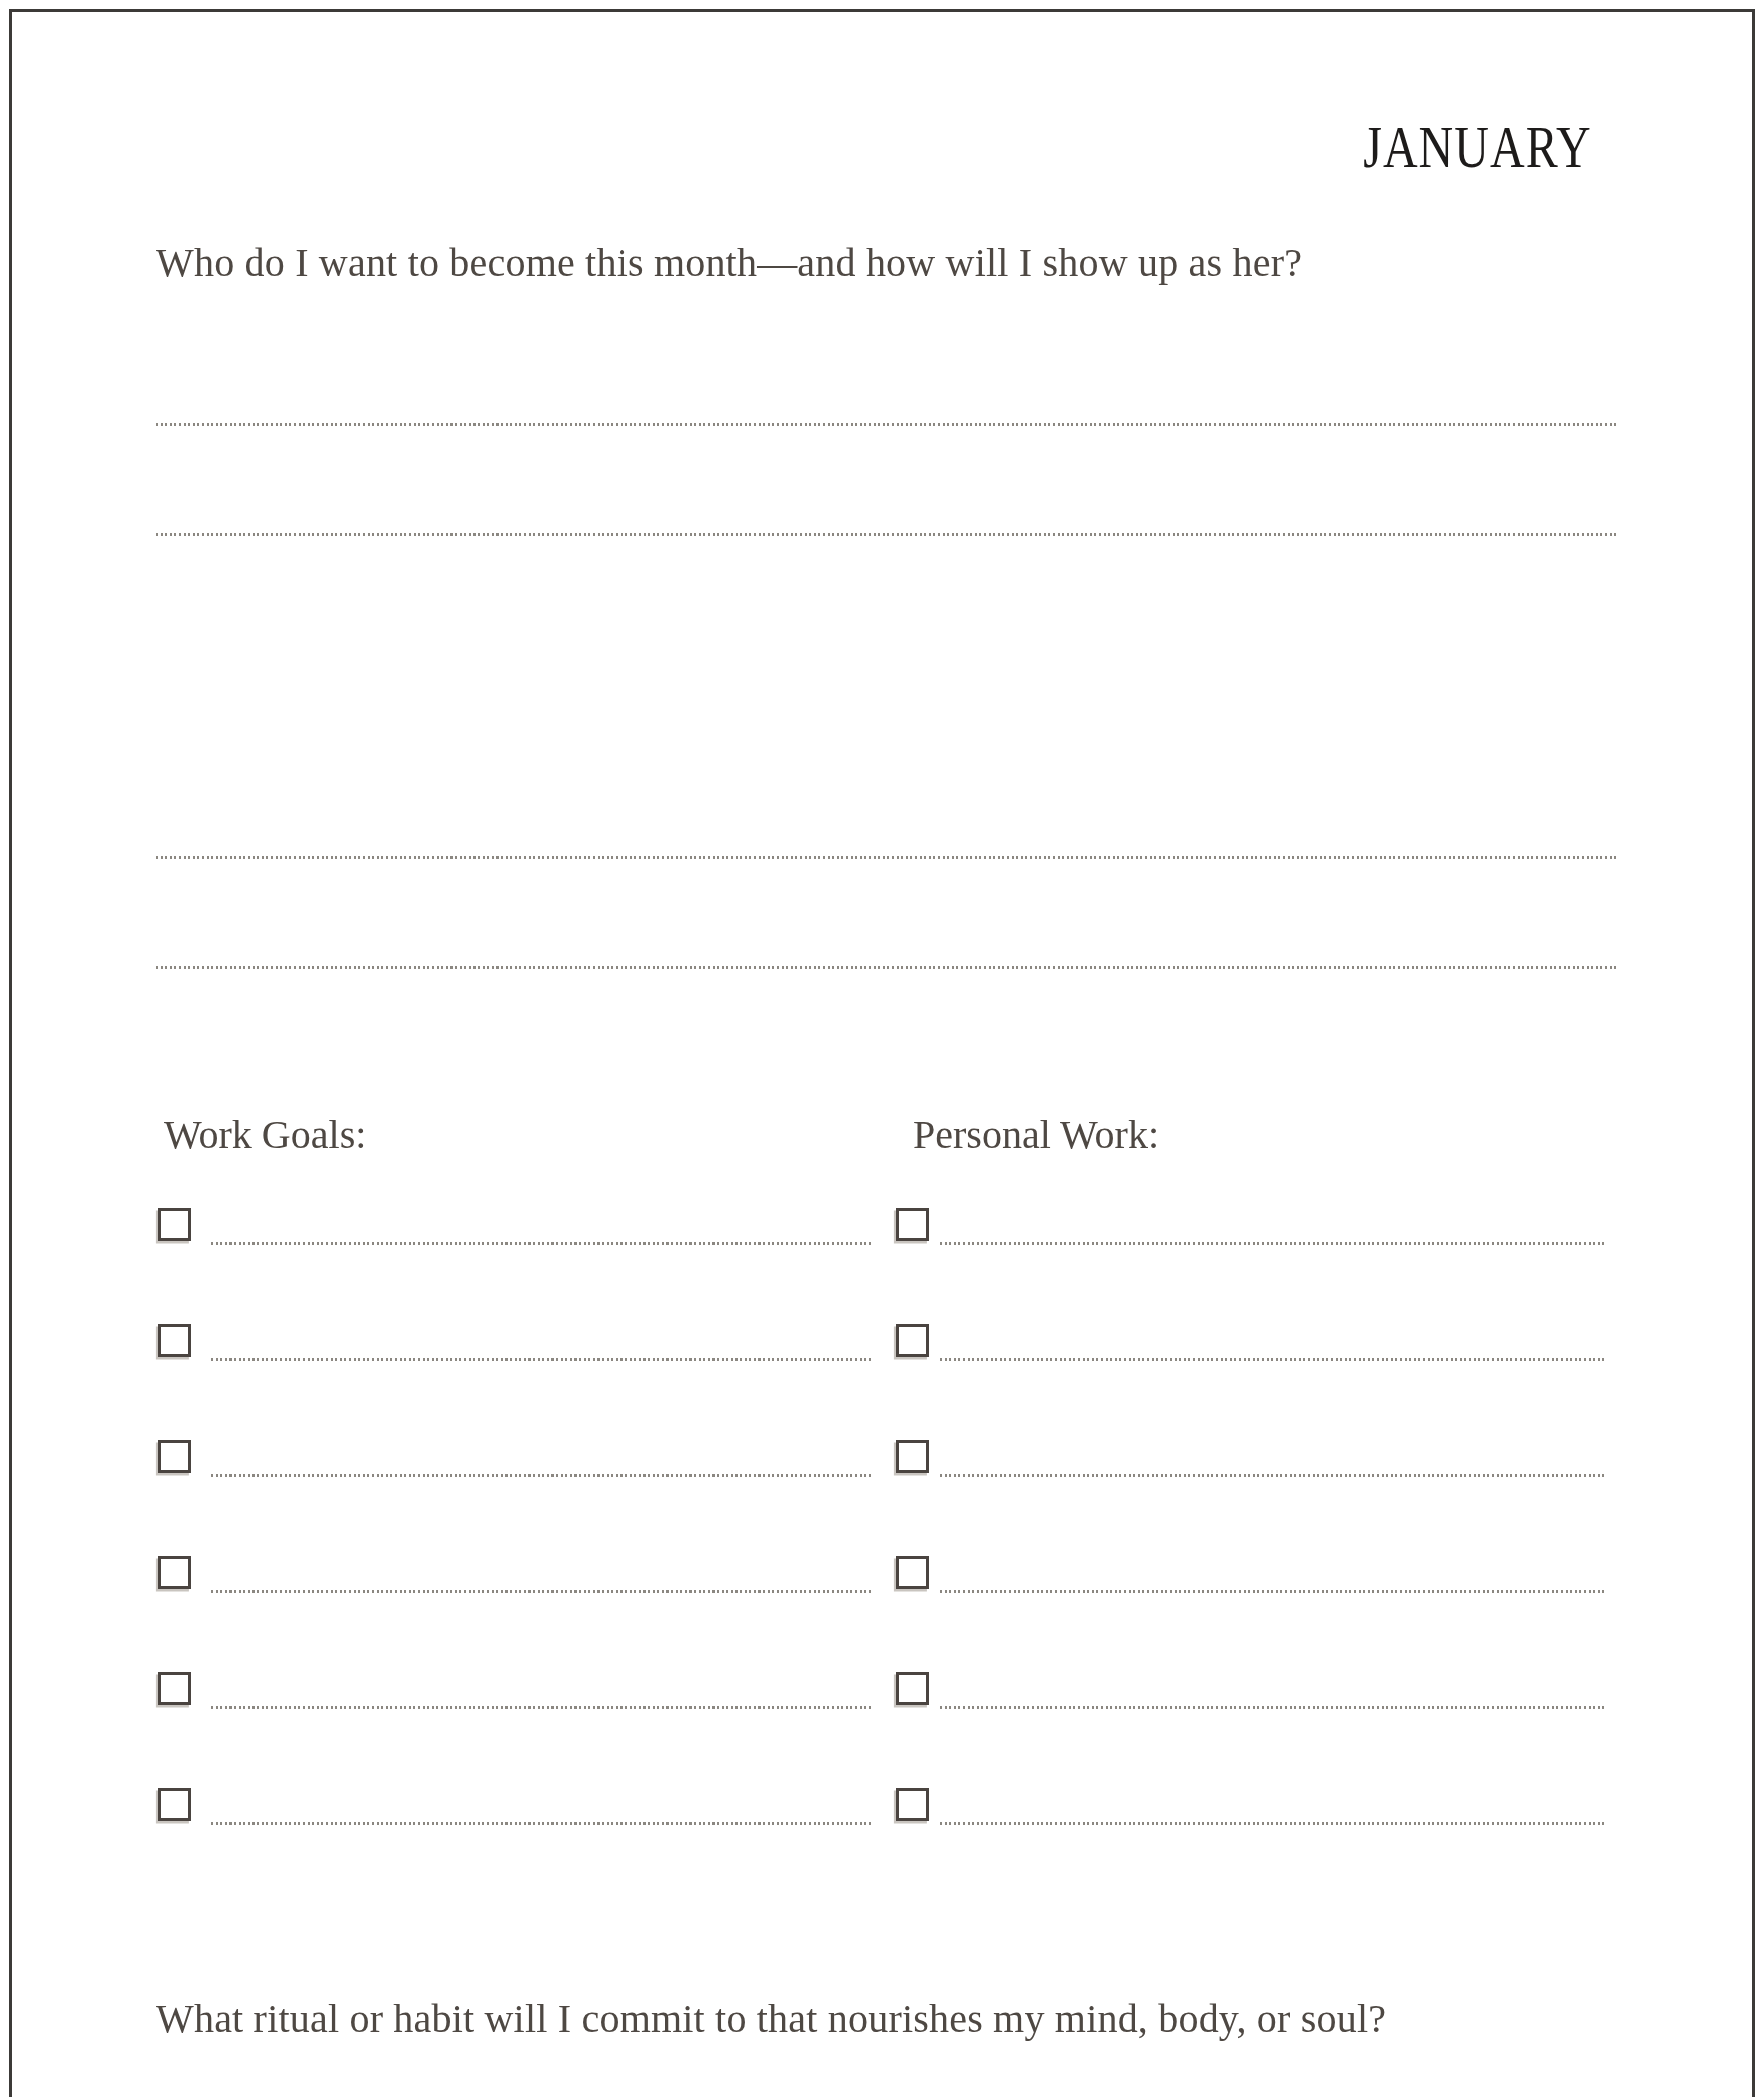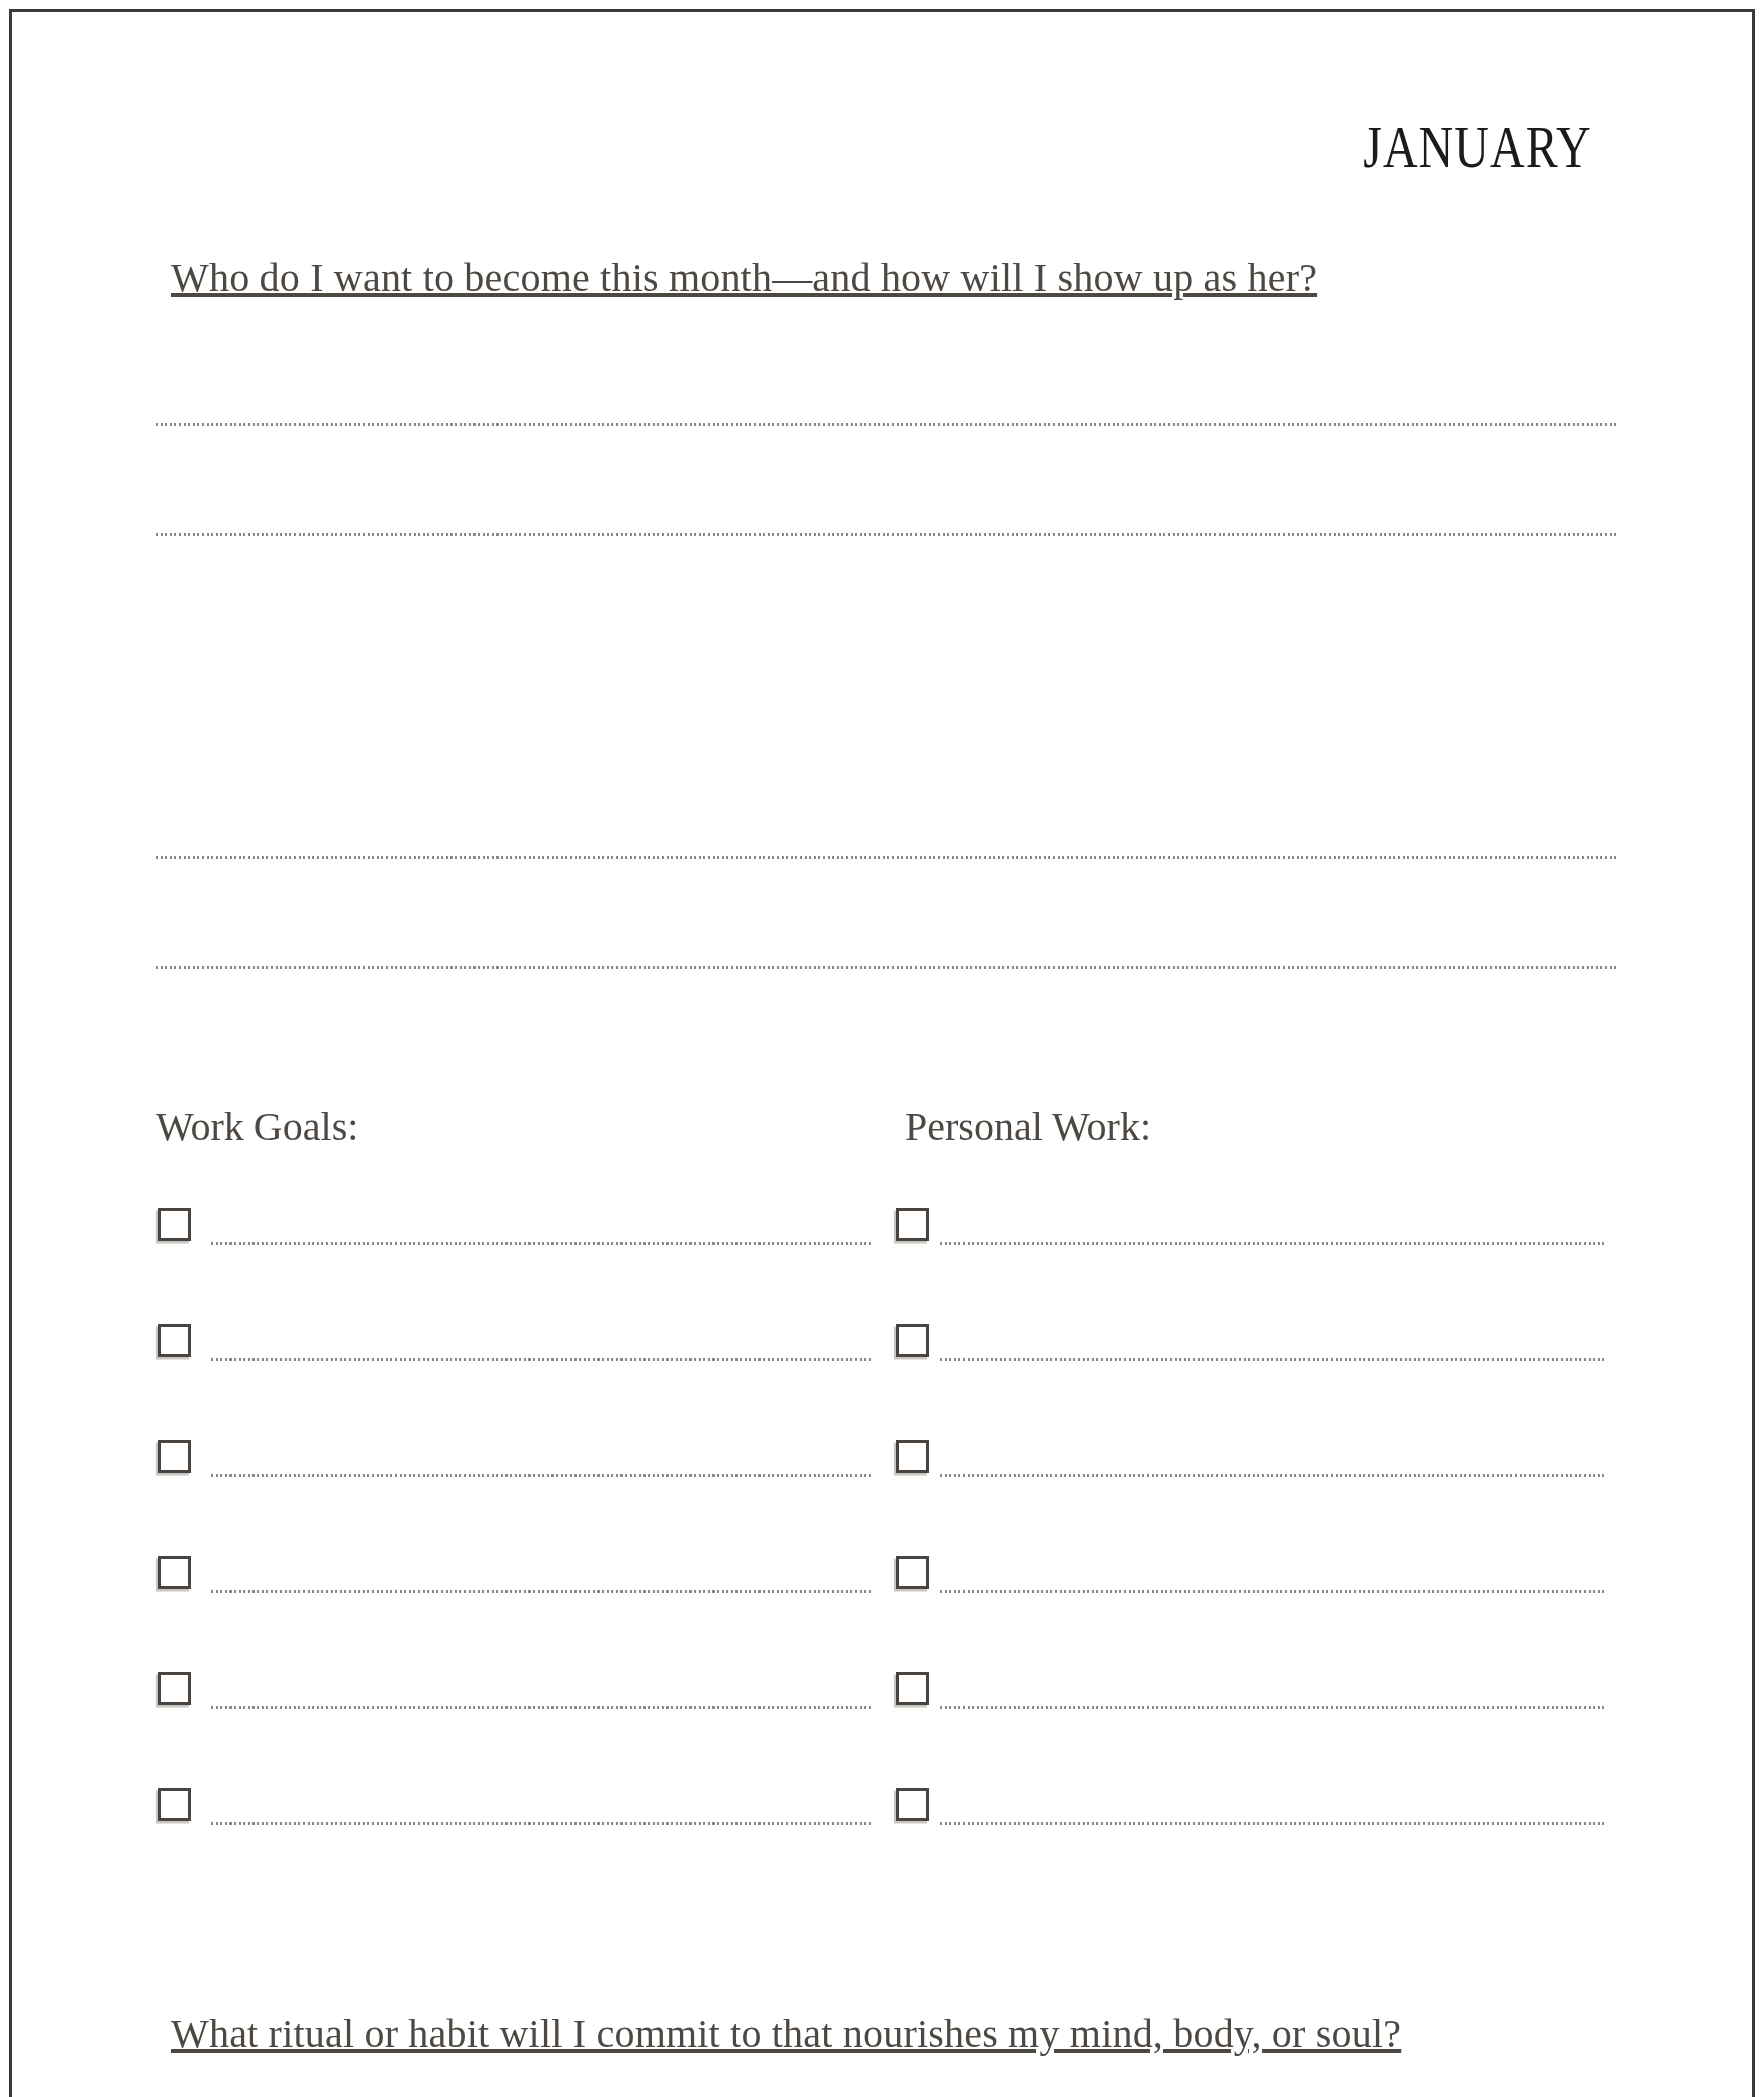--- a/index.html
+++ b/index.html
@@ -16,36 +16,36 @@
   .page{position:relative;width:1764px;height:2525px;background:#ffffff;}
 
   .frame{position:absolute;left:9.2px;top:9.2px;right:9.2px;bottom:9.2px;
          border:3.8px solid var(--frame);pointer-events:none;}
 
   .title{position:absolute;top:117px;right:172px;margin:0;
          font-size:60px;font-weight:400;line-height:1;letter-spacing:1.3px;
          color:var(--title);transform:scaleX(0.80);transform-origin:100% 50%;
          white-space:nowrap;}
 
-  .prompt{position:absolute;left:156px;width:1510px;margin:15px;
+  .prompt{position:absolute;left:156px;width:1510px;margin:0;
           font-size:40px;line-height:1.25;color:var(--text);
-          letter-spacing:0.2px;white-space:nowrap;text-decoration:underline;}
+          letter-spacing:0.2px;white-space:nowrap;}
   #prompt-1{top:238px;}
   #prompt-2{top:670px;}
   #prompt-3{top:1994px;}
 
   .lines{position:absolute;left:156px;width:1462px;}
   #lines-1{top:423px;}
   #lines-2{top:856px;}
   .answer-line{height:110px;}
   .rule{height:3.4px;
         background-image:repeating-linear-gradient(to right,
           var(--dots) 0 2.1px, transparent 2.1px 4.6px);}
 
-  .goal-header{position:absolute;top:1103px;margin:0;
+  .goal-header{position:absolute;top:1103px;margin:8px;
                font-size:40px;line-height:1.2;color:var(--text);
                font-weight:400;white-space:nowrap;}
   #work-header{left:156px;}
   #personal-header{left:905px;}
 
   .goal-col{position:absolute;top:1208px;}
   #work-col{left:156px;width:716px;}
   #personal-col{left:894px;width:713px;}
   .goal-row{position:relative;height:116px;}
   .checkbox{position:absolute;left:1.7px;top:0;width:27px;height:27px;

